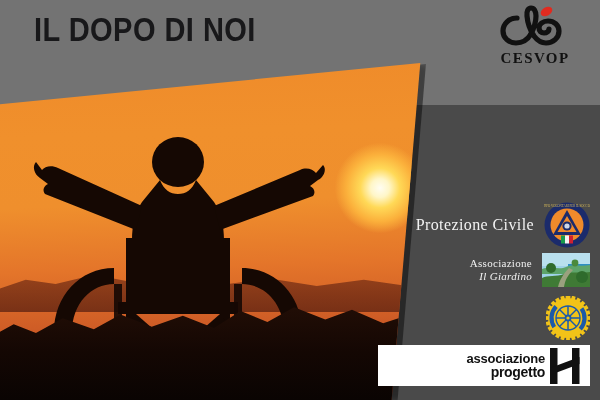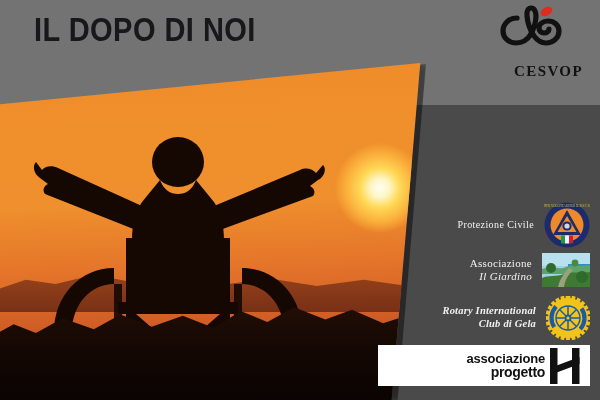--- a/index.html
+++ b/index.html
@@ -44,23 +44,23 @@
   #cesvop-mark {
     position: absolute;
     left: 0;
     top: 0;
     width: 96px;
     height: 46px;
   }
   #cesvop-wordmark {
     position: absolute;
     left: 0;
-    top: 59px;
+    top: 46px;
     width: 96px;
-    text-align: right;
+    text-align: center;
     font-family: "Liberation Serif", serif;
     font-weight: bold;
     font-size: 15px;
     letter-spacing: 1.4px;
     color: #111111;
   }
 
   
   #gray-panel {
     position: absolute;
@@ -150,21 +150,21 @@
   .partner-text {
     text-align: right;
     color: #f2f2f2;
     font-family: "Liberation Serif", serif;
     line-height: 1.22;
   }
   .partner-text .l1,
   .partner-text .l2 { display: block; white-space: nowrap; }
 
   #partner-pc      { left: 430px; top: 202px; width: 160px; height: 46px; }
-  #partner-pc .partner-text { font-size: 10px; letter-spacing: 0.4px; }
+  #partner-pc .partner-text { font-size: 16px; letter-spacing: 0.4px; }
 
   #partner-giardino { left: 430px; top: 248px; width: 160px; height: 44px; }
   #partner-giardino .partner-text { font-size: 11px; letter-spacing: 0.3px; }
   #partner-giardino .l2 { font-style: italic; }
 
   #partner-rotary  { left: 418px; top: 296px; width: 172px; height: 44px; }
   #partner-rotary .partner-text { font-size: 10.5px; font-weight: bold; font-style: italic; letter-spacing: 0.2px; }
 
   .partner-logo { flex: 0 0 auto; line-height: 0; }
 
@@ -302,24 +302,20 @@
         <path d="M0 34 L48 34 L48 19 C38 21 30 18 22 21 C14 24 6 22 0 25 Z" fill="#3f7a35"></path>
         <path d="M16 34 C18 26 22 20 27 15 L31 17 C26 22 23 27 22 34 Z" fill="#9aa17e"></path>
         <circle cx="9" cy="15" r="5" fill="#2f6b2c"></circle>
         <circle cx="40" cy="24" r="6" fill="#2f6b2c"></circle>
         <circle cx="33" cy="10" r="3.4" fill="#4a8a3c"></circle>
       </svg>
     </div>
   </div>
 
   <div class="partner-row" id="partner-rotary">
-    <div class="partner-text">
-      <span class="l1">Rotary International</span>
-      <span class="l2">Club di Gela</span>
-    </div>
     <div class="partner-logo">
       <svg width="44" height="44" viewBox="0 0 44 44">
         <g transform="translate(22,22)">
           <g fill="#f2c318">
             <circle r="20"></circle>
           </g>
           <g fill="#f2c318" stroke="#f2c318">
             <g id="teeth">
               <rect x="-1.9" y="-22.5" width="3.8" height="5"></rect>
             </g>

